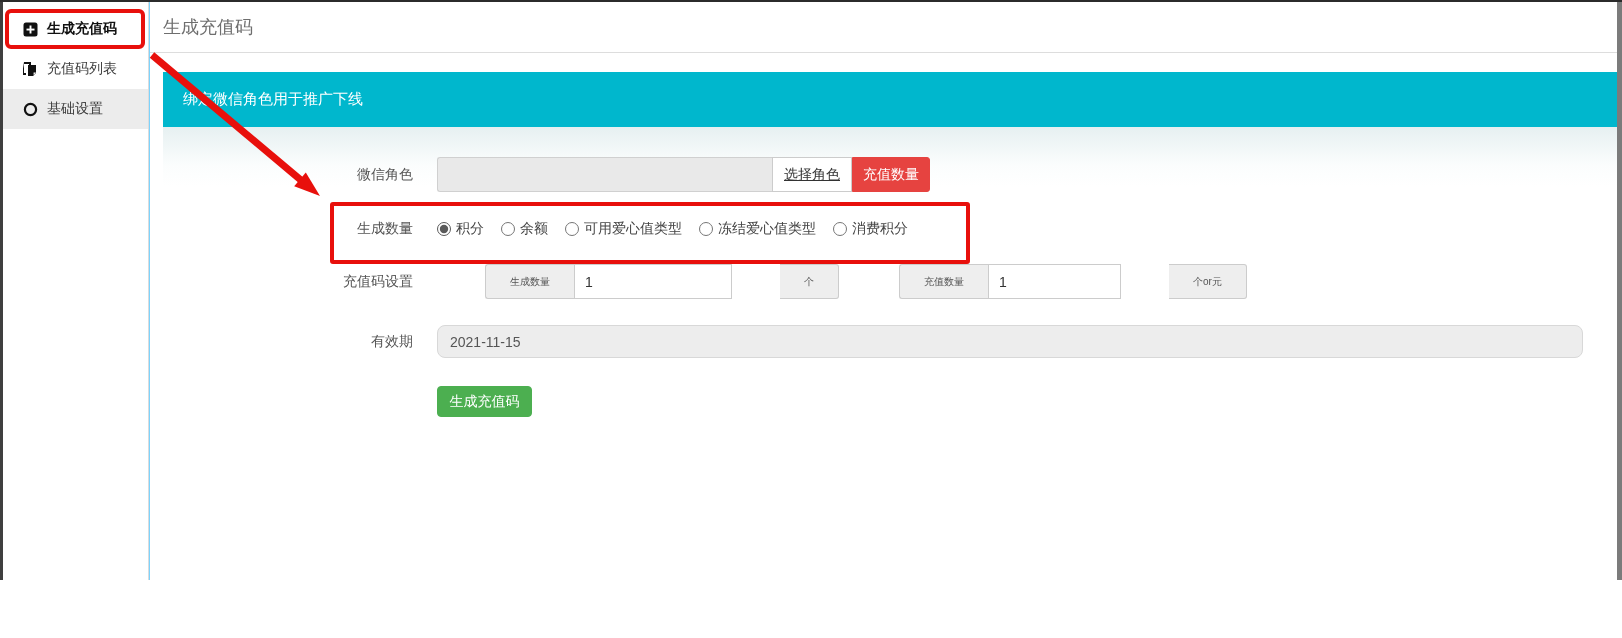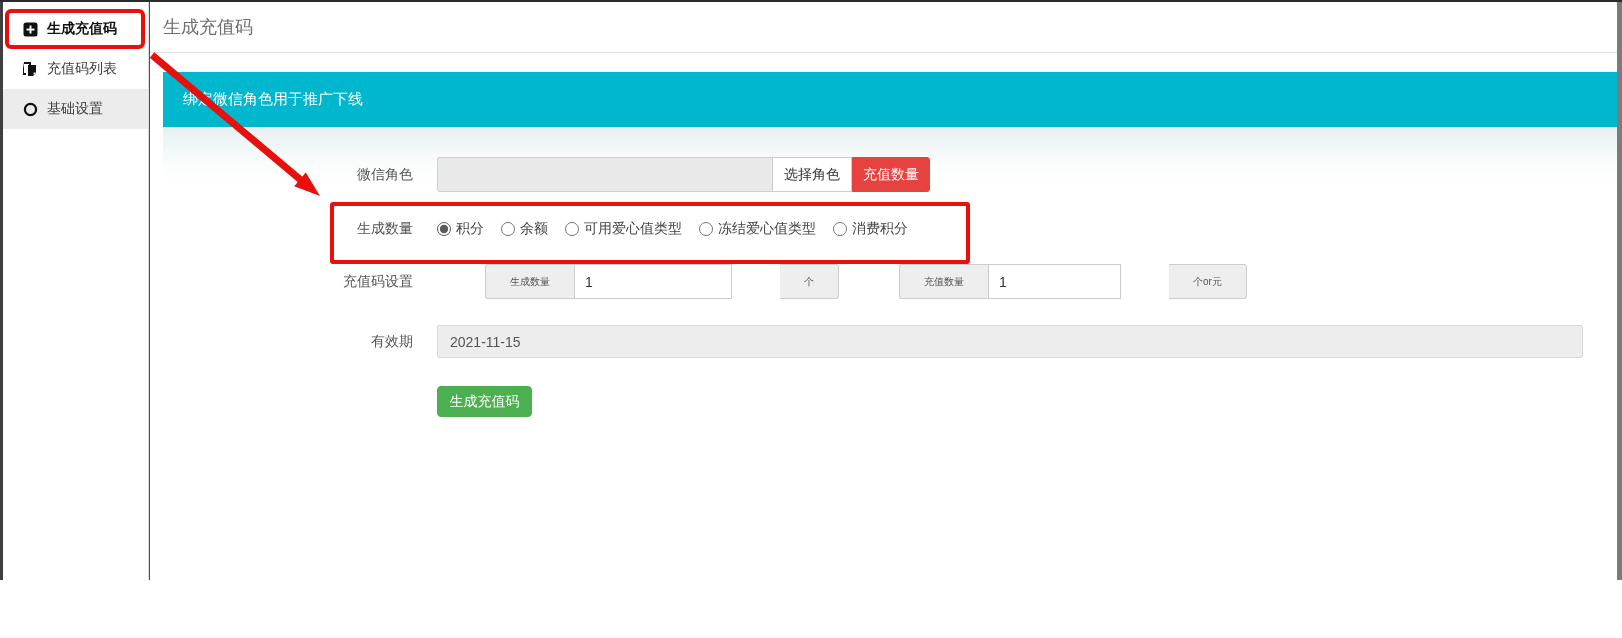--- a/index.html
+++ b/index.html
@@ -1,18 +1,18 @@
 <!DOCTYPE html>
 <html><head>
 <meta charset="utf-8">
 <style>
   * { margin: 0; padding: 0; box-sizing: border-box; }
   html, body { width: 1622px; height: 638px; }
   body { font-family: "Liberation Sans", "DejaVu Sans", sans-serif; background: #fff; overflow: hidden; }
-  .app { position: relative; width: 1622px; height: 580px; background: #0369a1; overflow: hidden; }
+  .app { position: relative; width: 1622px; height: 580px; background: #7dd3fc; overflow: hidden; }
 
   
   .top-line { position: absolute; left: 0; top: 0; width: 100%; height: 2px; background: #2b2b2b; z-index: 40; }
   .left-strip { position: absolute; left: 0; top: 0; width: 3px; height: 100%; background: #3f3f3f; z-index: 30; }
   .scrollbar { position: absolute; right: 0; top: 0; width: 5px; height: 100%; background: #7b7b7b; z-index: 30; }
 
   
   .sidebar { position: absolute; left: 3px; top: 2px; width: 146px; height: 636px; background: #fff; border-right: 1px solid #dcdcdc; padding-top: 7px; z-index: 5; }
   .side-item { display: flex; align-items: center; height: 40px; padding-left: 19px; font-size: 14px; color: #3c3c3c; cursor: pointer; }
   .side-item.active { font-weight: 700; color: #111; }
@@ -28,39 +28,39 @@
   .panel-header { height: 55px; background: #00b7cd; color: #fff; font-size: 15px; display: flex; align-items: center; padding-left: 20px; }
   .panel-body { height: 460px; padding: 30px 35px 0 35px; background: linear-gradient(to bottom, #e6f0f1 0px, #fbfdfd 38px, #ffffff 60px); }
 
   .form-row { display: flex; align-items: center; margin-bottom: 28px; }
   .form-label { width: 215px; min-width: 215px; text-align: right; margin-right: 24px; font-size: 14px; color: #555; }
 
   
   .role-group { display: flex; align-items: stretch; }
   .role-input { width: 335px; height: 35px; background: #e9e9e9; border: 1px solid #d0d0d0; border-right: none; border-radius: 3px 0 0 3px; padding: 0 10px; font-size: 14px; color: #555; }
   .btn { font-size: 14px; cursor: pointer; display: inline-flex; align-items: center; justify-content: center; }
-  .btn-default { width: 80px; height: 35px; background: #fff; border: 1px solid #ccc; color: #333; }
+  .btn-default { width: 80px; height: 35px; background: #fff; border: 1px solid #ccc; color: #333; text-decoration: underline; }
   .btn-danger { width: 78px; height: 35px; background: #e64340; border: 1px solid #e64340; color: #fff; border-radius: 0 3px 3px 0; }
 
   
   .radio-group { display: flex; align-items: flex-start; }
   .radio-opt { display: inline-flex; align-items: center; margin-right: 17px; font-size: 14px; color: #444; cursor: pointer; }
   .radio-opt input { width: 14px; height: 14px; margin-right: 5px; accent-color: #5a5a5a; cursor: pointer; }
 
   
   .input-group { display: flex; align-items: stretch; height: 35px; }
   .ig-addon { display: flex; align-items: center; justify-content: center; background: #eeeeee; border: 1px solid #ccc; color: #555; font-size: 10px; padding: 0 24px; white-space: nowrap; margin-left: 48px; }
   .ig-addon.first { border-radius: 3px 0 0 3px; border-right: none; }
   .ig-addon.last { border-radius: 0 3px 3px 0; border-left: none; }
   .ig-input { border: 1px solid #ccc; padding: 0 10px; font-size: 14px; color: #333; width: 158px; outline: none; }
   .ig-input.narrow { width: 133px; }
   .group-gap { width: 12px; }
 
   
-  .validity-input { flex: 1; height: 33px; background: #ededed; border: 1px solid #d8d8d8; border-radius: 2px; padding: 0 12px; font-size: 14px; color: #555; }
+  .validity-input { flex: 1; height: 33px; background: #ededed; border: 1px solid #d8d8d8; border-radius: 8px; padding: 0 12px; font-size: 14px; color: #555; }
 
   
   .btn-success { width: 95px; height: 31px; background: #4caf50; border: 1px solid #4caf50; color: #fff; border-radius: 4px; font-size: 14px; margin-left: 239px; }
 
   
   .anno { position: absolute; pointer-events: none; z-index: 50; }
   .anno-rect-sidebar { left: 5px; top: 9px; width: 140px; height: 40px; border: 4px solid #e8100c; border-radius: 6px; }
   .anno-rect-radios { left: 330px; top: 202px; width: 640px; height: 62px; border: 4px solid #e8100c; border-radius: 3px; }
   .anno-arrow { left: 140px; top: 44px; width: 200px; height: 165px; }
 </style>

